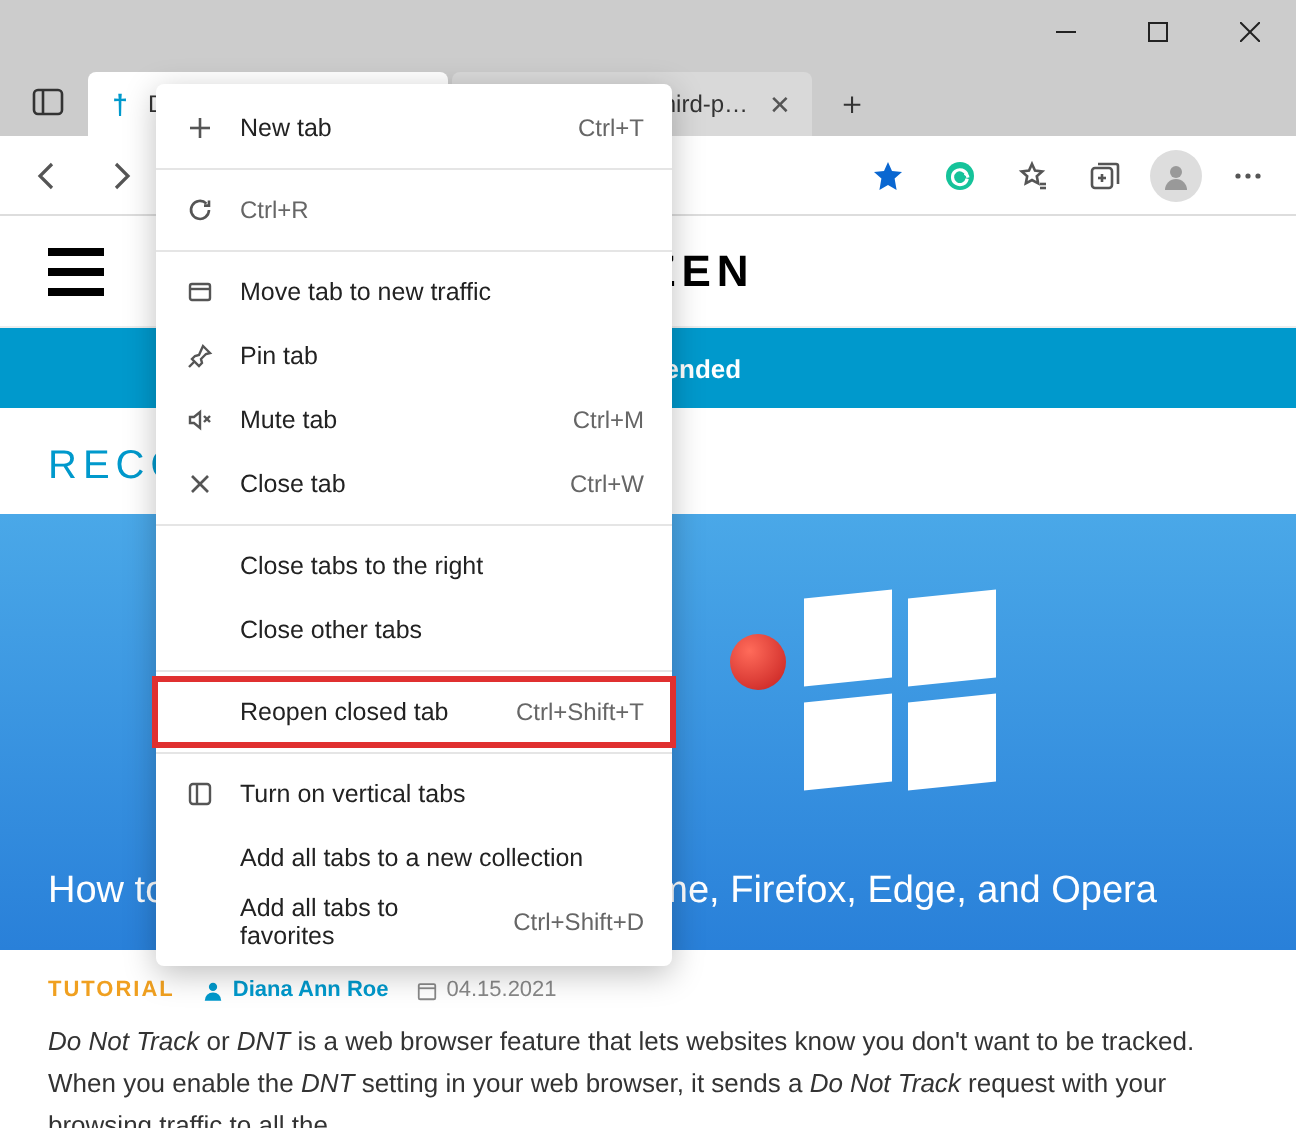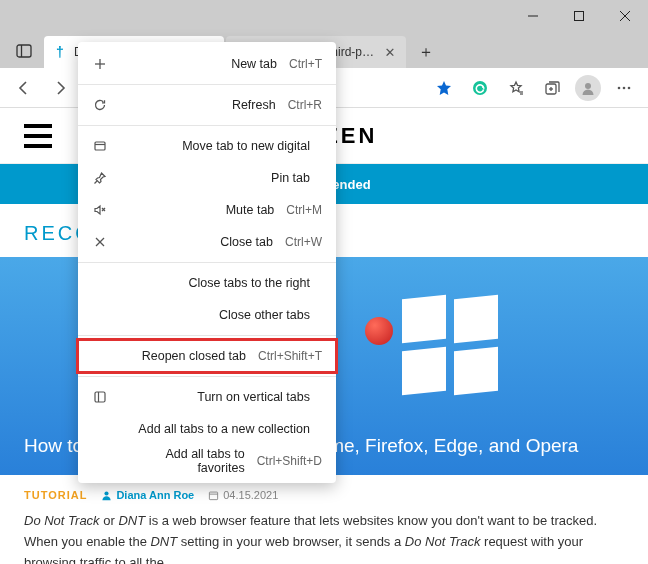--- a/index.html
+++ b/index.html
@@ -53,21 +53,21 @@
 .meta-author { color: #0099cc; font-weight: 600; display: flex; align-items: center; gap: 4px; }
 .meta-date { color: #888; display: flex; align-items: center; gap: 4px; }
 
 .article-body { padding: 0 24px; font-size: 13px; line-height: 1.6; color: #333; }
 .article-body em { font-style: italic; }
 
 
 .context-menu { position: absolute; top: 42px; left: 78px; width: 258px; background: #fff; border-radius: 4px; box-shadow: 0 4px 16px rgba(0,0,0,0.25); padding: 6px 0; z-index: 100; }
 .menu-item { height: 32px; display: flex; align-items: center; padding: 0 14px; font-size: 12.5px; color: #222; gap: 12px; }
 .menu-item .mi-icon { width: 16px; display: flex; align-items: center; justify-content: center; color: #555; }
-.menu-item .mi-label { flex: 1; text-align: right; }
+.menu-item .mi-label { flex: 1; }
 .menu-item .mi-shortcut { color: #666; font-size: 12px; }
 .menu-sep { height: 1px; background: #e5e5e5; margin: 4px 0; }
 .menu-item.highlighted { outline: 3px solid #e03030; outline-offset: -1px; position: relative; z-index: 2; }
 
 .opera-badge { position: absolute; bottom: 130px; right: 255px; width: 28px; height: 28px; border-radius: 50%; background: radial-gradient(circle at 35% 30%, #ff6b5a, #c41e1e); }
 
 </style>
 </head>
 <body>
 
@@ -233,32 +233,31 @@
       <span class="mi-shortcut">Ctrl+T</span>
     </div>
     <div class="menu-sep"></div>
     <div class="menu-item">
       <span class="mi-icon">
         <svg width="14" height="14" viewBox="0 0 14 14">
           <path d="M11.5 7a4.5 4.5 0 1 1-1.3-3.2" fill="none" stroke="currentColor" stroke-width="1.3"></path>
           <path d="M11.5 2.3v2.5H9" fill="none" stroke="currentColor" stroke-width="1.3"></path>
         </svg>
       </span>
-      <span class="mi-label">Refresh</span>
       <span class="mi-shortcut">Ctrl+R</span>
     </div>
     <div class="menu-sep"></div>
     <div class="menu-item">
       <span class="mi-icon">
         <svg width="14" height="14" viewBox="0 0 14 14">
           <rect x="2" y="3" width="10" height="8" rx="1" fill="none" stroke="currentColor" stroke-width="1.2"></rect>
           <line x1="2" y1="5.5" x2="12" y2="5.5" stroke="currentColor" stroke-width="1.2"></line>
         </svg>
       </span>
-      <span class="mi-label">Move tab to new digital</span>
+      <span class="mi-label">Move tab to new traffic</span>
       <span class="mi-shortcut"></span>
     </div>
     <div class="menu-item">
       <span class="mi-icon">
         <svg width="14" height="14" viewBox="0 0 14 14">
           <path d="M8.5 2l3.5 3.5-2 .5-2.5 2.5.5 2-1.5 1.5-3.5-3.5L4.5 7l2-.5L8.5 2z" fill="none" stroke="currentColor" stroke-width="1.2"></path>
           <line x1="4" y1="10" x2="1.5" y2="12.5" stroke="currentColor" stroke-width="1.2"></line>
         </svg>
       </span>
       <span class="mi-label">Pin tab</span>

